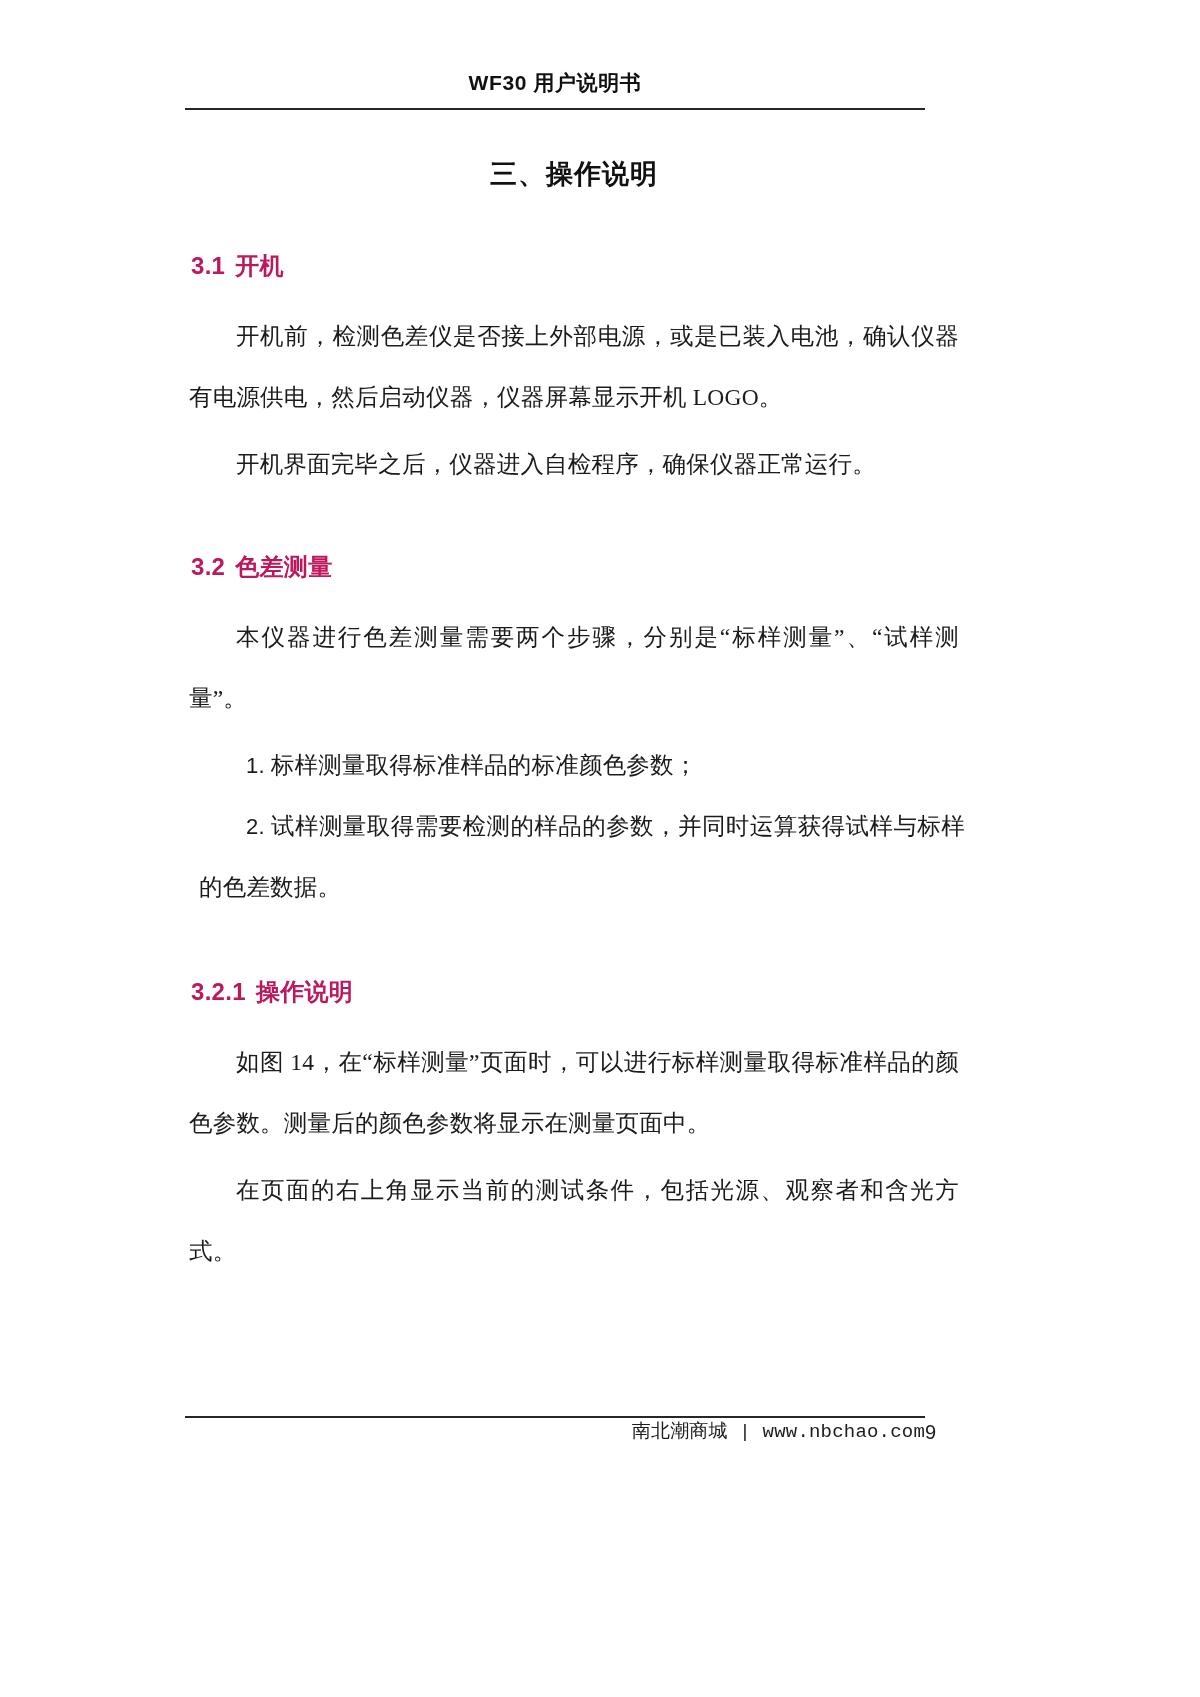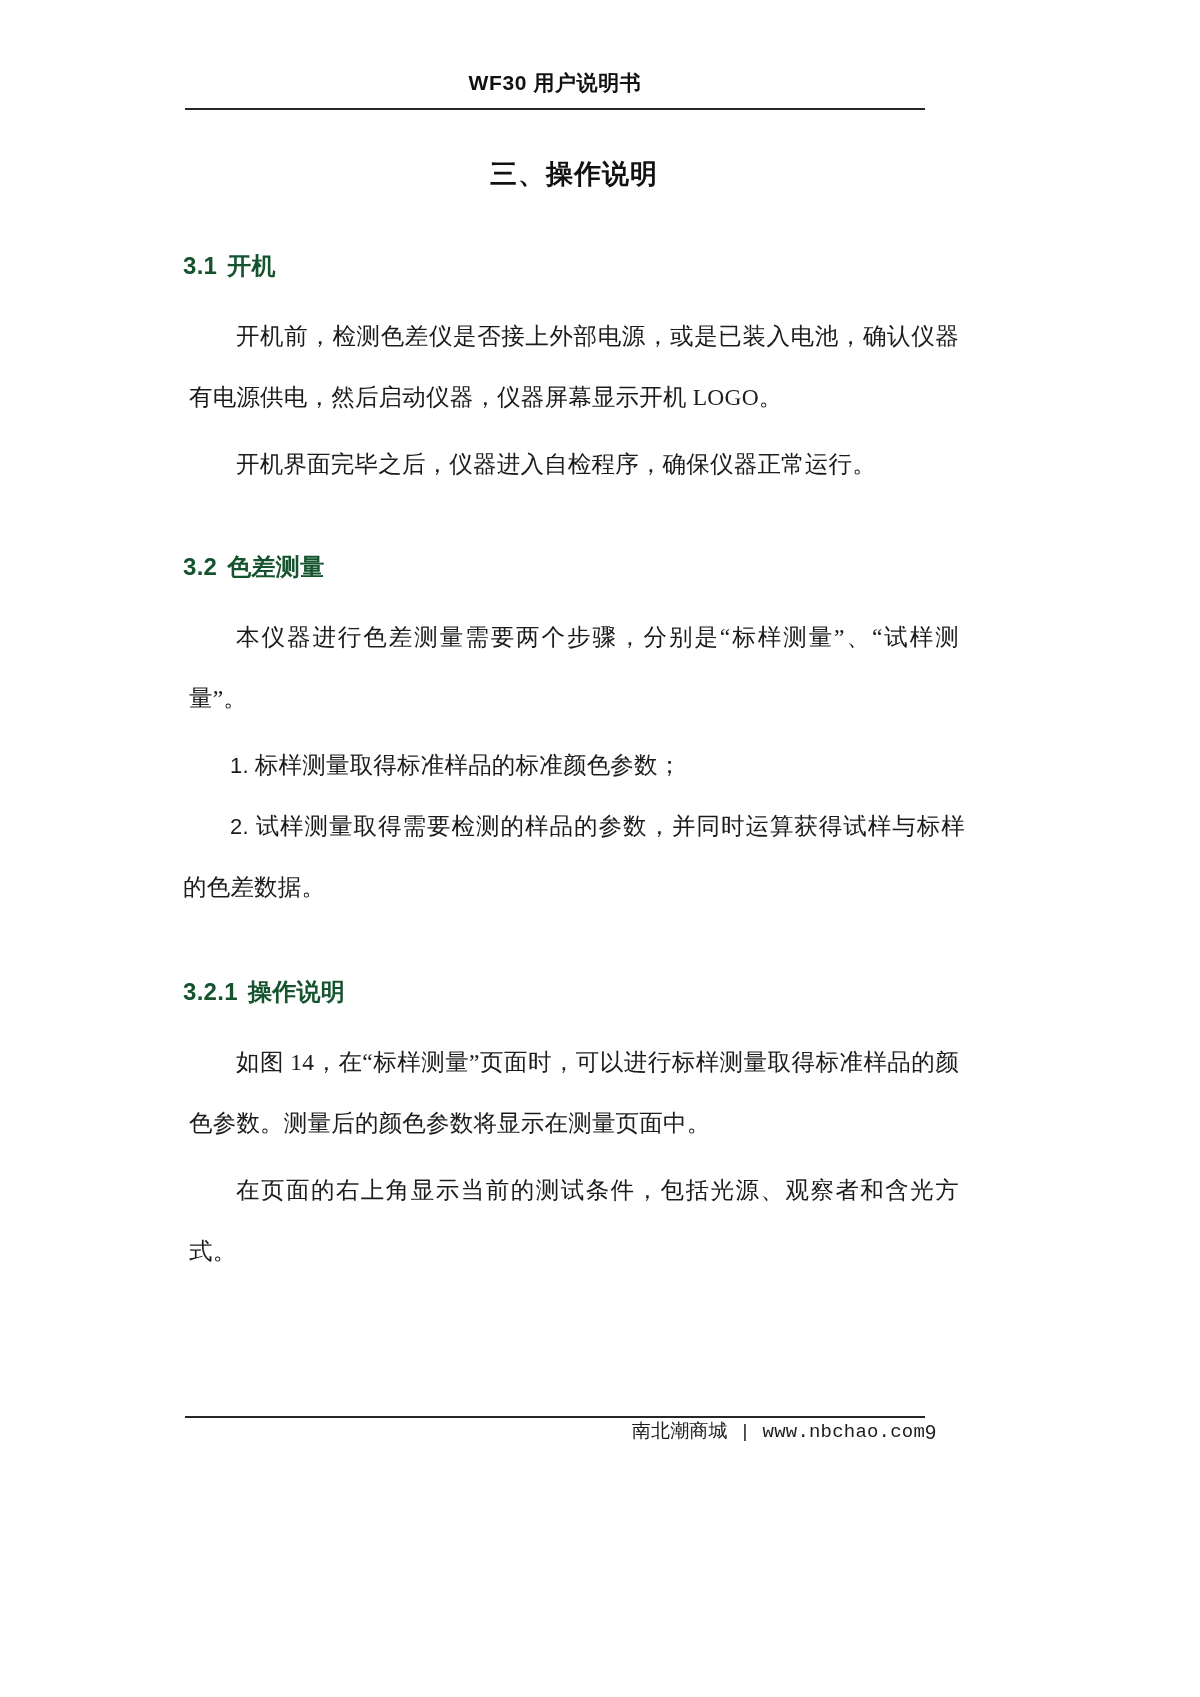--- a/index.html
+++ b/index.html
@@ -60,23 +60,23 @@
     font-weight: 700;
     letter-spacing: 1px;
     margin: 16px 0 0 0;
     color: #111;
   }
 
   .section-head {
     font-family: "Liberation Sans", "DejaVu Sans", sans-serif;
     font-size: 24px;
     font-weight: 700;
-    color: #14532d;
+    color: #be185d;
     letter-spacing: 0.3px;
-    margin: 0;
+    margin: 8px;
   }
   .section-head .num {
     font-weight: 700;
     margin-right: 10px;
   }
   .h-31  { margin-top: 58px; }
   .h-32  { margin-top: 56px; }
   .h-321 { margin-top: 58px; }
 
   p.body {
@@ -96,20 +96,21 @@
     padding: 0;
     list-style: none;
   }
   .list li {
     font-size: 23.5px;
     line-height: 61px;
     text-indent: 2em;
     text-align: justify;
     text-justify: inter-ideograph;
     letter-spacing: 0.2px;
+    margin-left: 16px;
   }
   .list li .marker {
     font-family: "Liberation Sans", "DejaVu Sans", sans-serif;
     font-size: 22px;
   }
 
   
   .footer {
     position: absolute;
     left: 185px;

